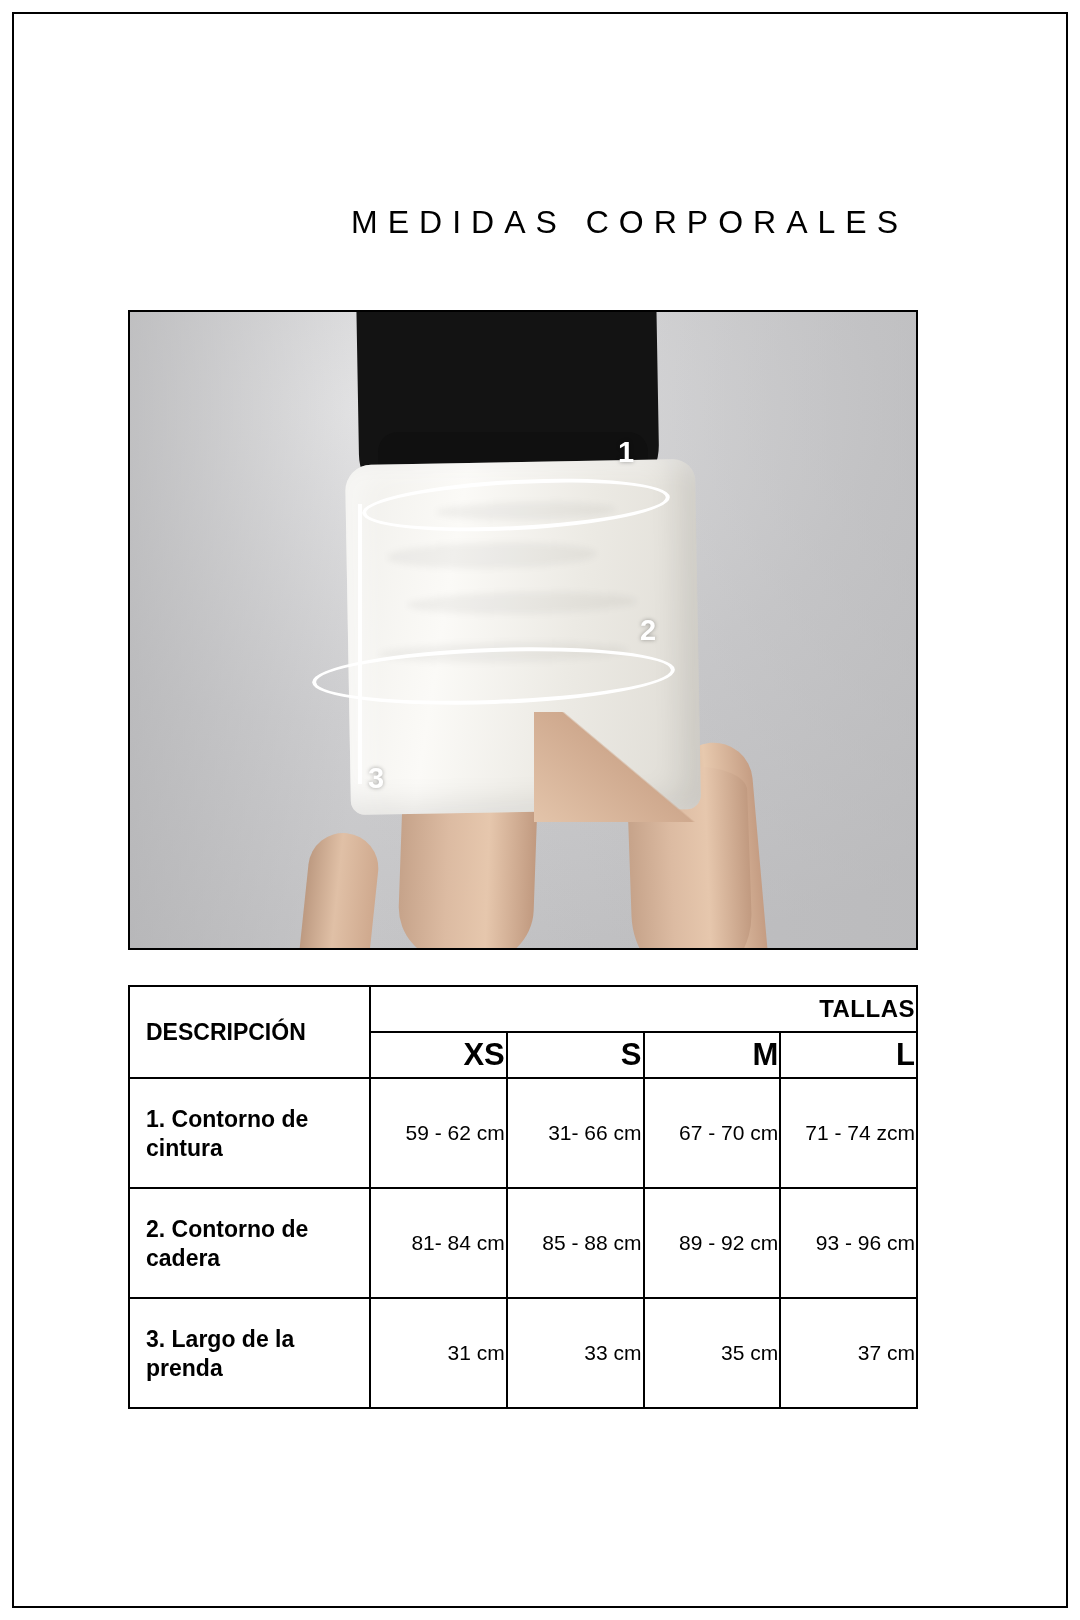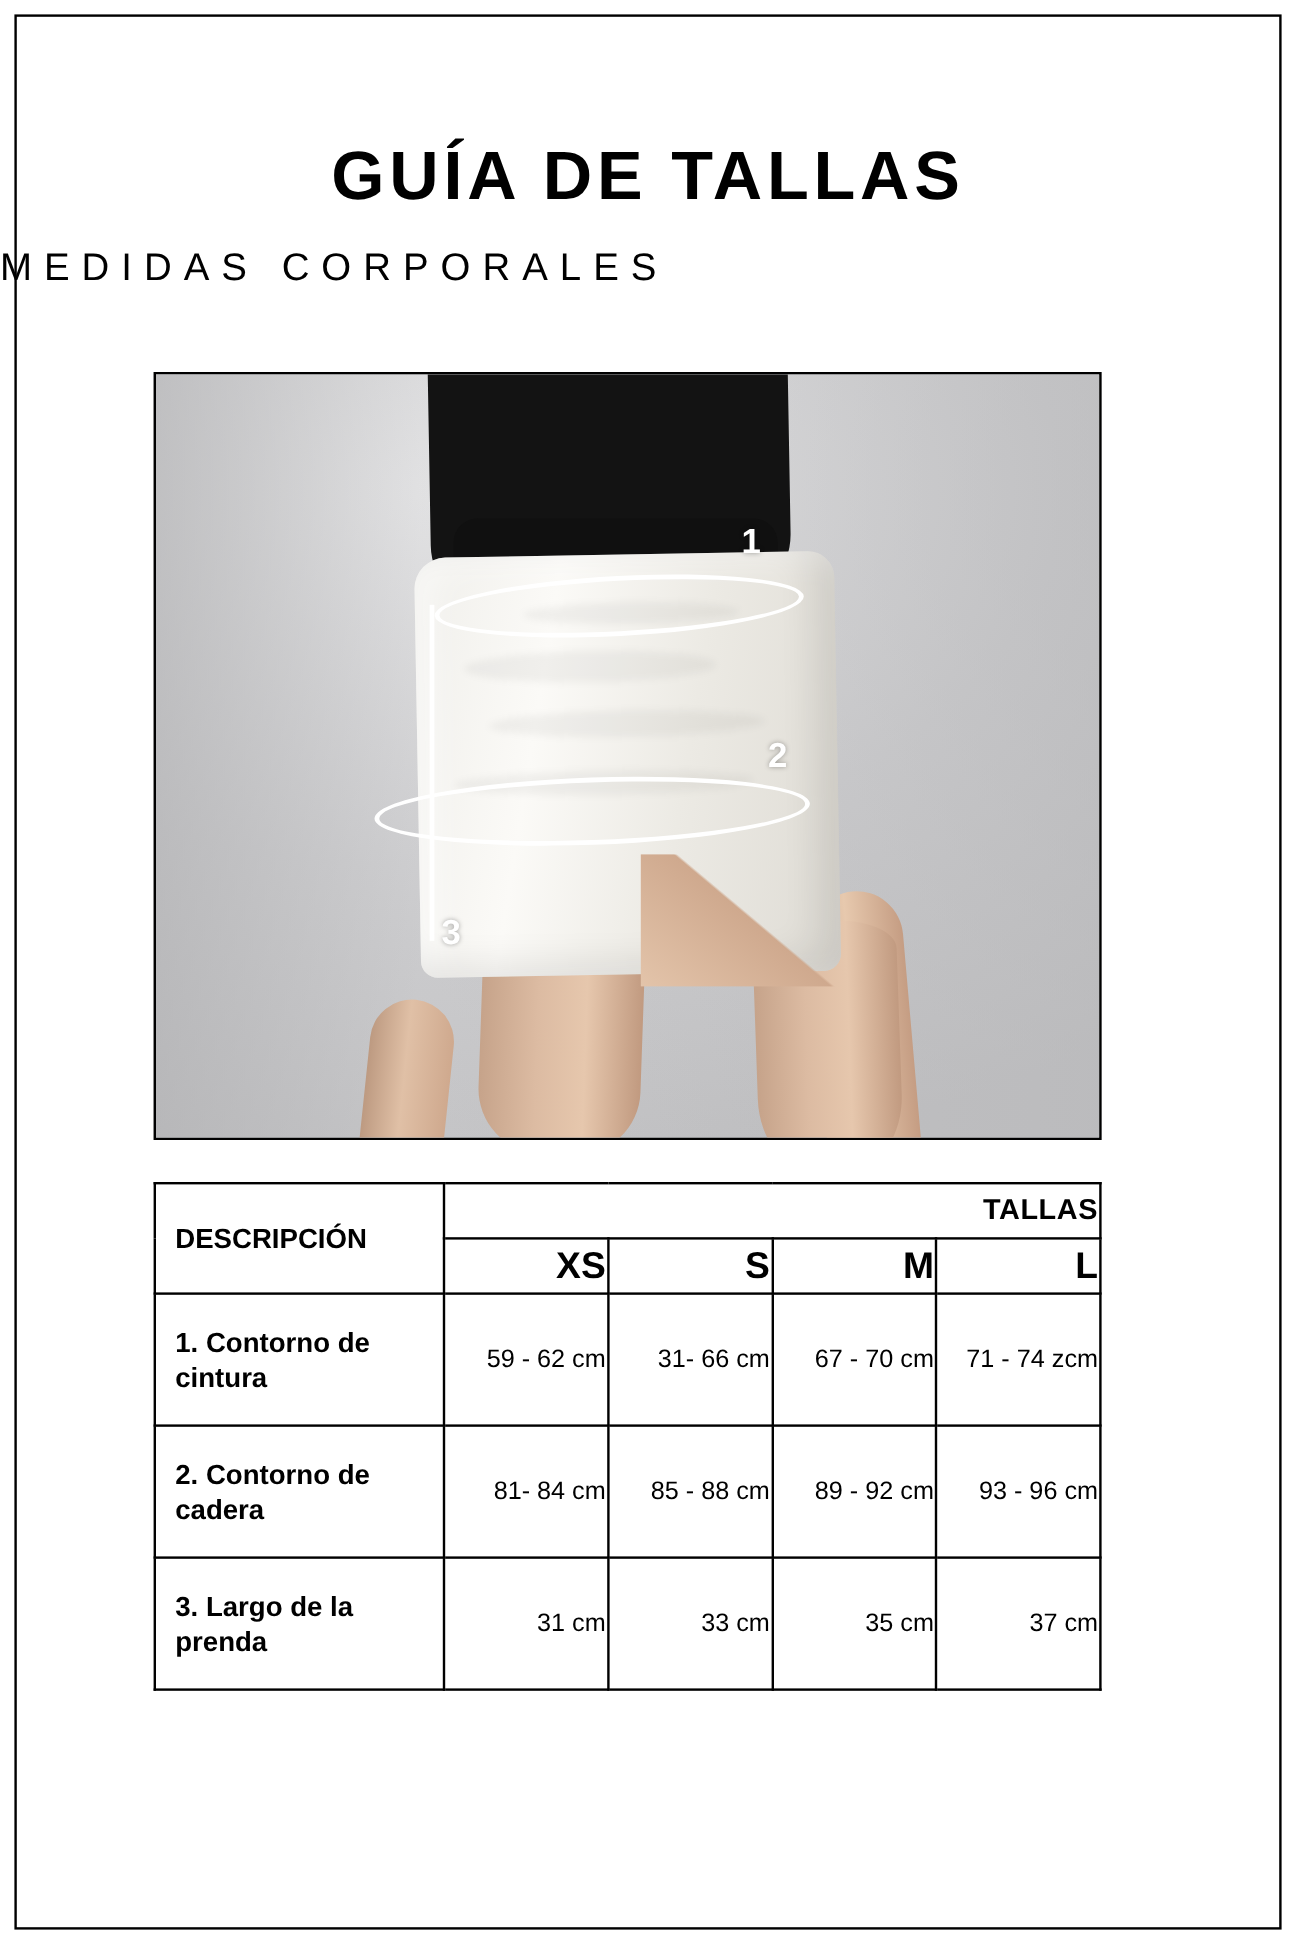--- a/index.html
+++ b/index.html
@@ -50,21 +50,21 @@
     font-size: 57px;
     font-weight: bold;
     letter-spacing: 4px;
     line-height: 1.05;
   }
   .subtitle {
     position: absolute;
     top: 205px;
     left: 0;
     width: 908px;
-    text-align: left;
+    text-align: right;
     font-size: 32px;
     font-weight: normal;
     letter-spacing: 10px;
     line-height: 1.1;
   }
 
   
   .photo {
     position: absolute;
     left: 128px;
@@ -288,21 +288,20 @@
   }
 </style>
 </head>
 <body>
 
 <div class="page">
   <div class="page-border"></div>
 
   <div class="content">
 
-    <div class="title">GUÍA DE TALLAS</div>
     <div class="subtitle">MEDIDAS CORPORALES</div>
 
     <div class="photo">
       <div class="photo-inner">
         <div class="bg-seam"></div>
 
         <div class="arm-left"></div>
         <div class="arm-right"></div>
 
         <div class="leg leg-left"></div>

